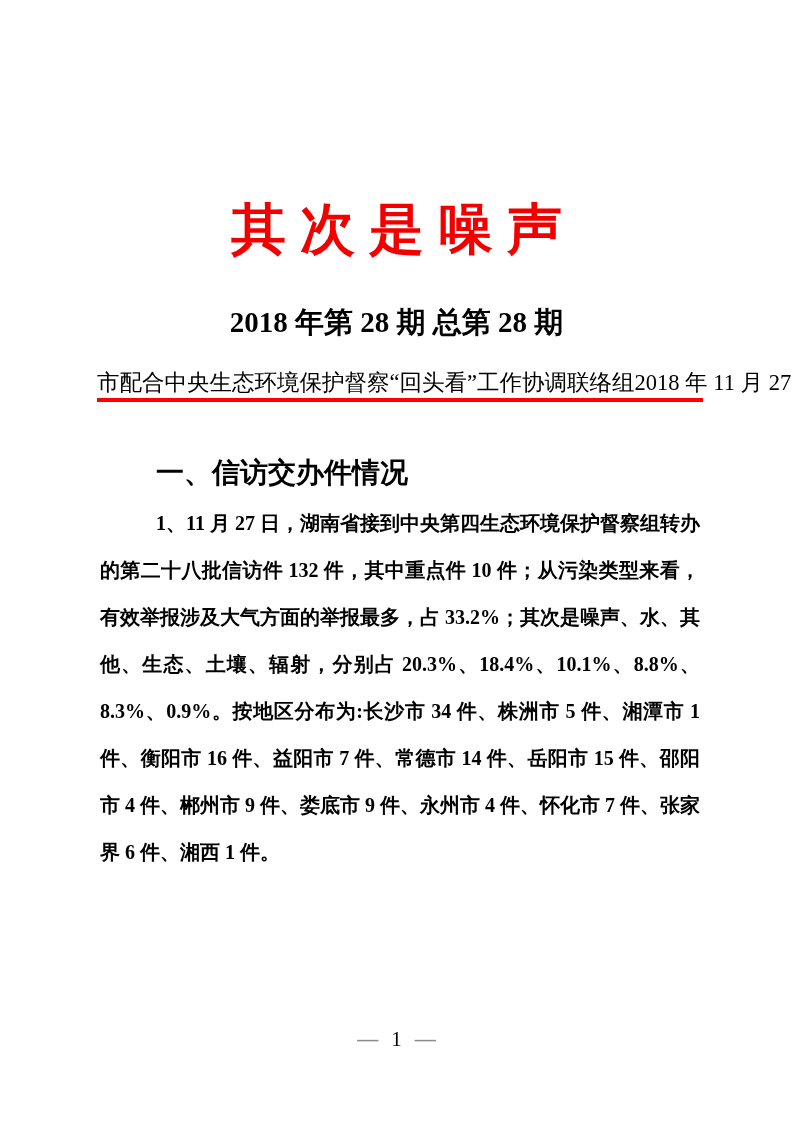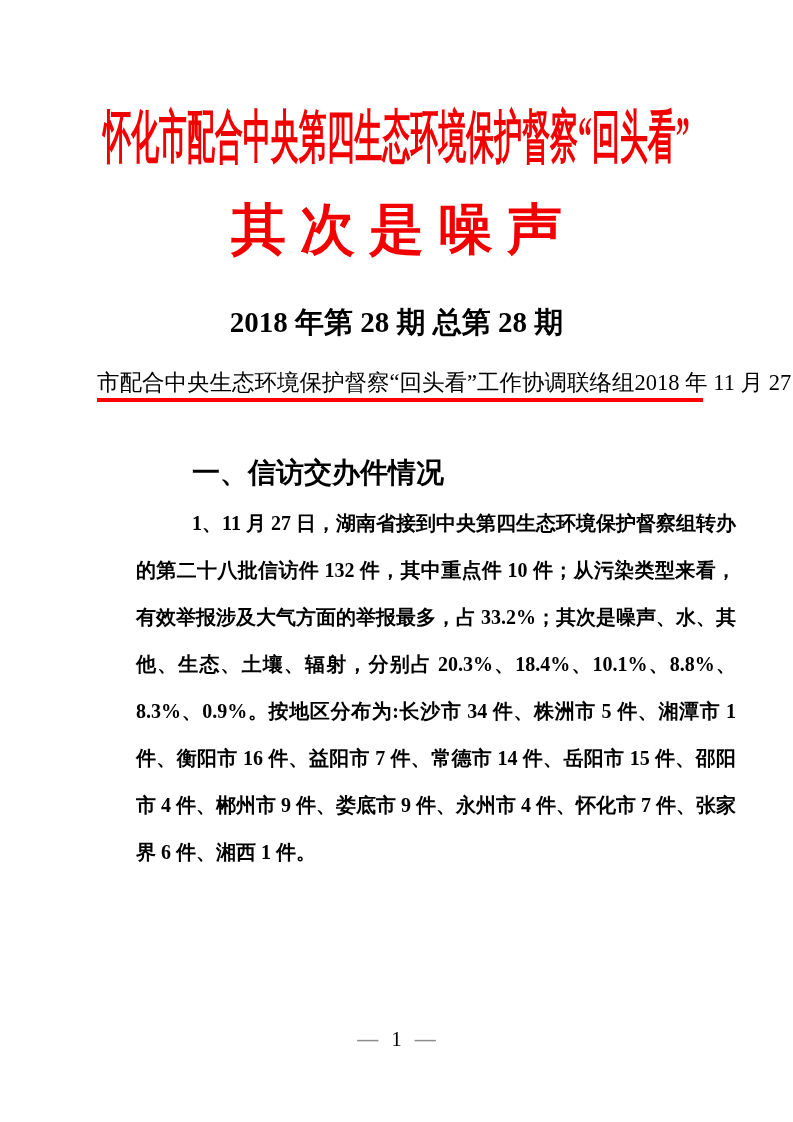--- a/index.html
+++ b/index.html
@@ -83,21 +83,20 @@
     width: 606px;
     height: 4px;
     background: #ff0000;
   }
   
   .content {
     position: absolute;
     top: 456px;
     left: 100px;
     width: 600px;
-    margin-left: 36px;
   }
   .section-heading {
     font-family: "Liberation Sans", "DejaVu Sans", sans-serif;
     font-weight: bold;
     font-size: 28px;
     line-height: 34px;
     padding-left: 56px;
     margin: 0 0 10px 0;
   }
   .para {
@@ -126,23 +125,20 @@
   }
   .footer .pnum {
     color: #000000;
   }
 </style>
 </head>
 <body>
 
 <div class="page">
 
-  <div class="doc-title1">
-    <span class="condense">怀化市配合中央第四生态环境保护督察“回头看”</span>
-  </div>
 
   <div class="doc-title2">其次是噪声</div>
 
   <div class="issue-line">2018 年第 28 期 总第 28 期</div>
 
   <div class="issuer-row">
     <span>市配合中央生态环境保护督察“回头看”工作协调联络组</span>
     <span>2018 年 11 月 27 日</span>
   </div>
 

